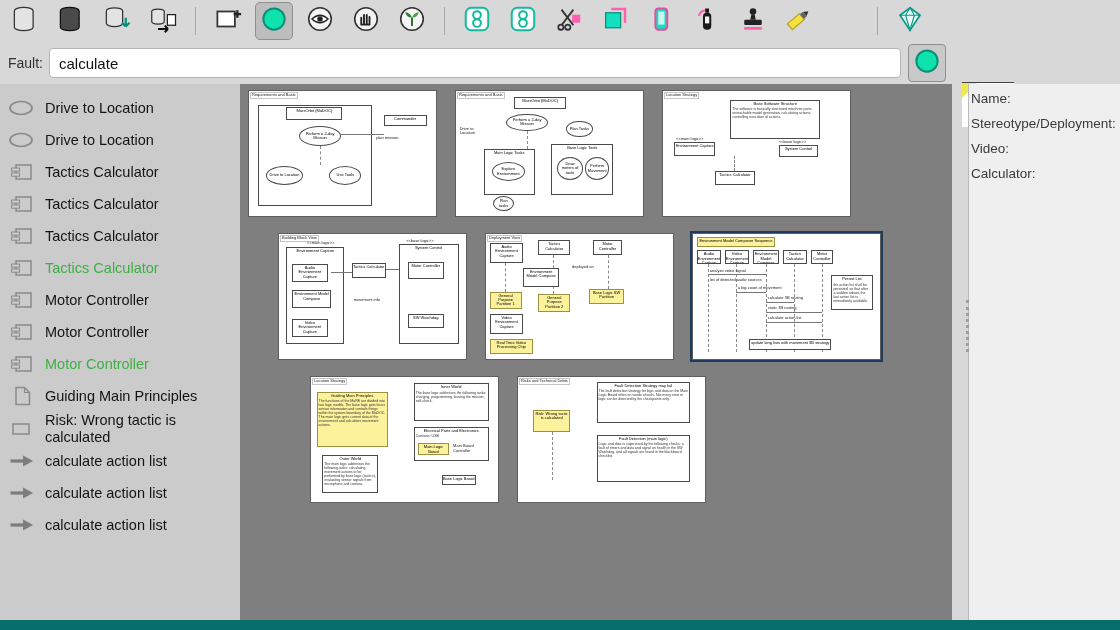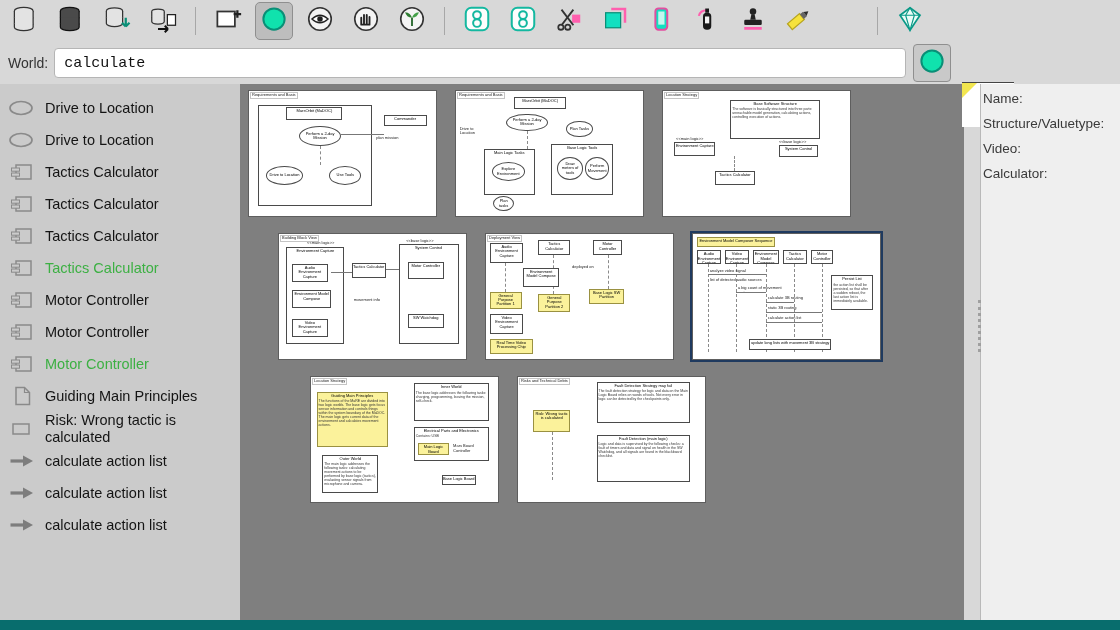--- a/index.html
+++ b/index.html
@@ -10,21 +10,21 @@
   .toolbar{height:42px;display:flex;align-items:center;padding:0 6px;gap:8px;background:#d8d8d8;}
   .tbtn{width:36px;height:36px;display:flex;align-items:center;justify-content:center;
         border-radius:5px;border:1px solid transparent;flex:0 0 auto;}
   .tbtn.active{background:#bdbdbd;border:1px solid #8f8f8f;}
   .tsep{width:1px;height:28px;background:#a7a7a7;margin:0 5px;flex:0 0 auto;}
 
   
   .search-row{height:42px;display:flex;align-items:center;padding:0 8px;position:relative;}
   .search-label{font-size:14px;color:#333;margin-right:6px;}
   .search-input{width:832px;height:28px;border:1px solid #b5b5b5;border-radius:4px;background:#fff;
-                font-size:15px;padding:0 9px;color:#111;font-family:Liberation Mono, monospace;outline:none;}
+                font-size:15px;padding:0 9px;color:#111;font-family:Liberation Sans, sans-serif;outline:none;}
   .search-btn{width:36px;height:36px;margin-left:7px;border:1px solid #8f8f8f;border-radius:4px;
               background:#c9c9c9;display:flex;align-items:center;justify-content:center;}
   .corner-artifact{position:absolute;left:962px;top:40px;width:52px;height:44px;background:#fff;
                    border-top:1px solid #444;}
   .corner-fold{position:absolute;left:0;top:0;width:0;height:0;
                border-top:15px solid #f2e64f;border-right:15px solid transparent;}
 
   
   .content{display:flex;height:536px;}
   .sidebar{width:240px;background:#cbcbcb;padding-top:8px;box-sizing:border-box;overflow:hidden;}
@@ -51,21 +51,21 @@
   .el-ellipse{border:1px solid #4a4a4a;border-radius:50%;background:#fff;display:flex;
               align-items:center;justify-content:center;}
   .el-ellipse .l{padding:0 2px;}
   .el-note{border:1px solid #9a9141;background:#fbf29b;}
   .el-text{background:transparent;}
   .el-text .l{color:#222;text-align:left;}
   .el-hline{height:0;border-top:1px solid #777;}
   .el-vline{width:0;border-left:1px dashed #8a8a8a;}
 
   
-  .inspector{width:140px;background:#efefef;border-left:1px solid #b9b9b9;box-sizing:border-box;
+  .inspector{width:152px;background:#efefef;border-left:1px solid #b9b9b9;box-sizing:border-box;
              padding:7px 4px 8px 2px;position:relative;margin-left:16px;}
   .insp-row{font-size:13.5px;color:#3a3a3a;margin-bottom:10px;}
   .splitter{position:absolute;left:-3px;top:216px;height:52px;width:0;border-left:3px dotted #9f9f9f;}
 
   
   .statusbar{position:absolute;left:0;right:0;bottom:0;height:10px;background:#086d6d;}
 </style>
 </head>
 <body>
 
@@ -212,21 +212,21 @@
       <div class="tsep"></div>
       <div class="tbtn">
         <span><svg width="30" height="30" viewBox="0 0 24 24">
             <path d="M12 3 L20 9 L12 21 L4 9 Z" fill="#eafcf7" stroke="#0a9987" stroke-width="1.4"></path>
             <path d="M4 9 h16 M12 3 L8.5 9 L12 21 L15.5 9 Z" fill="none" stroke="#0a9987" stroke-width="0.9"></path>
           </svg></span>
       </div>
     </div>
 
   <div class="search-row">
-    <span class="search-label">World:</span>
+    <span class="search-label">Fault:</span>
     <input class="search-input" type="text" value="calculate" style="">
     <div class="search-btn">
       <span id="search-btn-icon"><svg width="30" height="30" viewBox="0 0 24 24">
             <circle cx="12" cy="12" r="8.5" fill="#10e2ad" stroke="#0a8f77" stroke-width="1.6"></circle>
           </svg></span>
     </div>
     <div class="corner-artifact">
       <div class="corner-fold"></div>
     </div>
   </div>
@@ -621,20 +621,20 @@
             <div class="el el-box" style="left: 42%; top: 46%; width: 50%; height: 38%;">
               <div class="l">Fault Detection (main logic)</div>
               <div class="body">Logic and data is supervised by the following checks: a fault of timers and data and signal on health in the SW Watchdog, and all signals are found in the blackboard checklist.</div>
             </div>
           </div>
         </div>
       </div>
     <div class="inspector" id="inspector">
       <div class="splitter"></div>
     <div class="insp-row">Name:</div>
-        <div class="insp-row">Structure/Valuetype:</div>
+        <div class="insp-row">Stereotype/Deployment:</div>
         <div class="insp-row">Video:</div>
         <div class="insp-row">Calculator:</div>
       </div>
   </div>
 
   <div class="statusbar"></div>
 </div>
 
 </body></html>

